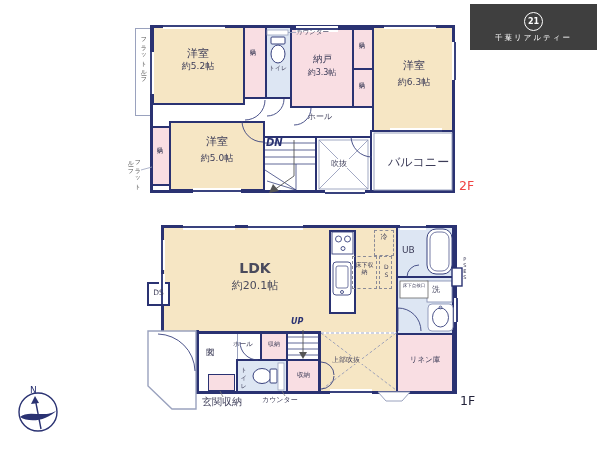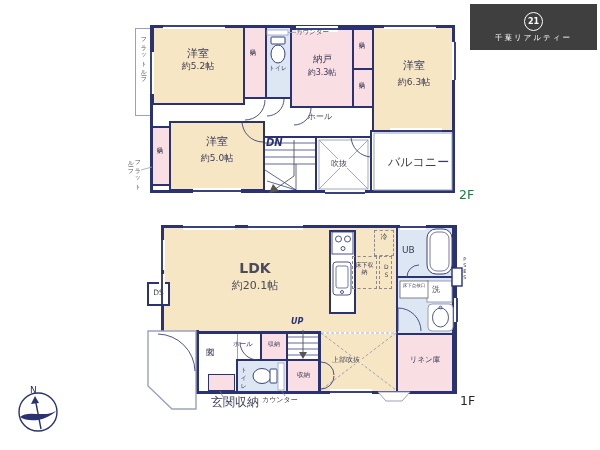--- a/index.html
+++ b/index.html
@@ -80,21 +80,21 @@
   <div class="lbl vt" style="left:358px;top:77px;font-size:6px;">収納</div>
   <div class="lbl ctr bold" style="left:385px;top:60px;width:58px;font-size:11px;">洋室</div>
   <div class="lbl ctr" style="left:383px;top:77px;width:62px;font-size:9px;">約6.3帖</div>
   <div class="lbl vt" style="left:156px;top:142px;font-size:6px;">収納</div>
   <div class="lbl ctr bold" style="left:187px;top:136px;width:60px;font-size:11px;">洋室</div>
   <div class="lbl ctr" style="left:182px;top:153px;width:70px;font-size:9px;">約5.0帖</div>
   <div class="lbl ctr" style="left:292px;top:112px;width:56px;font-size:8px;">ホール</div>
   <div class="lbl it" style="left:266px;top:127px;font-size:10px;margin-top:10px;">DN</div>
   <div class="lbl chip" style="left:329px;top:159px;font-size:8px;background:#fff;">吹抜</div>
   <div class="lbl" style="left:388px;top:156px;font-size:12px;text-align:center;">バルコニー</div>
-  <div class="lbl bold" style="left:459px;top:179px;font-size:12.5px;color:#15803d;margin-top:9px;">2F</div>
+  <div class="lbl bold" style="left:459px;top:179px;font-size:12.5px;color:#ef4444;">2F</div>
   <div class="lbl vt" style="left:127px;top:156px;font-size:6px;color:#555;">
     <span style="display:block;">フラット</span>
     <span style="display:block;">ルーフ</span>
   </div>
 
   <div class="wall" style="left:161px;top:225px;width:296px;height:3px;"></div>
   <div class="wall" style="left:161px;top:225px;width:3px;height:110px;"></div>
   <div class="wall" style="left:454px;top:225px;width:3px;height:169px;"></div>
   <div class="wall" style="left:161px;top:331px;width:160px;height:3px;"></div>
   <div class="wall" style="left:315px;top:391px;width:142px;height:3px;"></div>
@@ -138,21 +138,21 @@
   <div class="lbl" style="left:432px;top:285px;font-size:8px;">洗</div>
   <div class="lbl vt" style="left:461px;top:256px;font-size:5px;letter-spacing:0;">PS・ES</div>
   <div class="lbl ctr" style="left:402px;top:356px;width:46px;font-size:7.5px;">リネン庫</div>
   <div class="lbl chip" style="left:330px;top:356px;font-size:7px;background:#f6e6c4;">上部吹抜</div>
   <div class="lbl it" style="left:291px;top:317px;font-size:8px;">UP</div>
   <div class="lbl ctr" style="left:261px;top:341px;width:26px;font-size:6px;">収納</div>
   <div class="lbl ctr" style="left:290px;top:372px;width:27px;font-size:6.5px;">収納</div>
   <div class="lbl vt" style="left:240px;top:363px;font-size:6px;">トイレ</div>
   <div class="lbl vt" style="left:205px;top:341px;font-size:8px;">玄関</div>
   <div class="lbl ctr" style="left:224px;top:341px;width:38px;font-size:6.5px;">ホール</div>
-  <div class="lbl" style="left:211px;top:396px;font-size:12px;">玄関収納</div>
+  <div class="lbl" style="left:202px;top:396px;font-size:10px;">玄関収納</div>
   <div class="lbl" style="left:262px;top:396px;font-size:7px;">カウンター</div>
   <div class="lbl bold" style="left:460px;top:394px;font-size:12.5px;color:#23233a;">1F</div>
   <div class="lbl ctr bold" style="left:148px;top:289px;width:21px;font-size:7.5px;">DS</div>
   <div class="lbl bold" style="left:30px;top:385px;font-size:9px;color:#2a3272;">N</div>
 
 
   <div id="logo">
     <div class="row">
       <div class="badge">21</div>
     </div>

